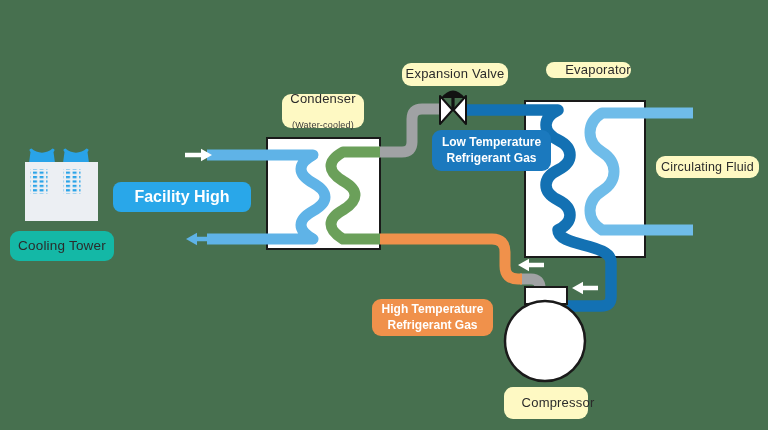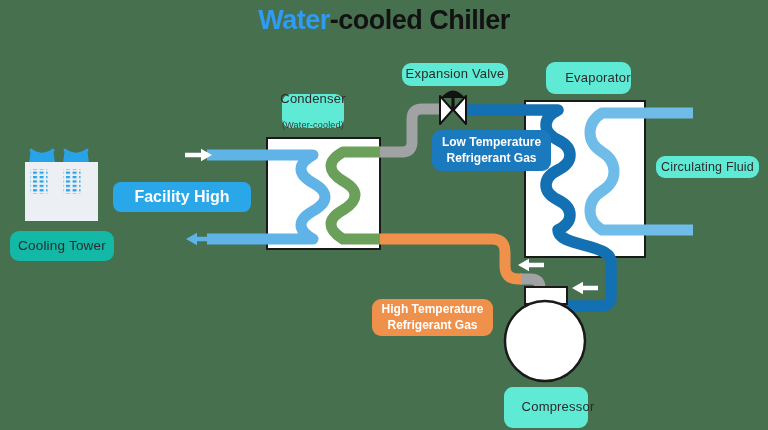--- a/index.html
+++ b/index.html
@@ -1,20 +1,20 @@
 <!DOCTYPE html>
 <html><head>
 <meta charset="utf-8">
 <style>
   html,body{margin:0;padding:0;}
   body{font-family:"Liberation Sans","DejaVu Sans",sans-serif;}
   .canvas{position:relative;width:768px;height:430px;background:#47704F;overflow:hidden;}
   .canvas svg{position:absolute;left:0;top:0;}
   .lbl{position:absolute;display:flex;align-items:center;justify-content:center;
-       box-sizing:border-box;border-radius:9px;background:#5eead4;color:#2B2B2B;
+       box-sizing:border-box;border-radius:9px;background:#fef9c3;color:#2B2B2B;
        font-size:13px;letter-spacing:.2px;text-align:center;line-height:1.15;}
   .lbl.stack{flex-direction:column;}
   .lbl .sub{font-size:9px;color:#3A3A3A;margin-top:1px;}
   .badge{position:absolute;display:flex;flex-direction:column;align-items:center;justify-content:center;
        box-sizing:border-box;border-radius:9px;color:#FFFFFF;font-size:12px;font-weight:bold;
        text-align:center;line-height:1.3;}
   .badge.big{font-size:16px;font-weight:bold;border-radius:8px;}
   #facility-water{background:#29A7E9;}
   #low-temp{background:#1B79BE;}
   #high-temp{background:#F0914B;}
@@ -70,36 +70,35 @@
       <rect x="30" y="169" width="17.5" height="25" fill="url(#vents)"></rect>
       <rect x="63" y="169" width="17.5" height="25" fill="url(#vents)"></rect>
     </g>
 
     <path d="M185,152.8 h16 v-4 l11,6.2 -11,6.2 v-4 h-16 Z" fill="#FFFFFF"></path>
     <path d="M213,236.8 h-16 v-4 l-11,6.2 11,6.2 v-4 h16 Z" fill="#5FB3E7"></path>
     <path d="M544,262.8 h-15 v-4 l-11,6.2 11,6.2 v-4 h15 Z" fill="#FFFFFF"></path>
     <path d="M598,285.8 h-15 v-4 l-11,6.2 11,6.2 v-4 h15 Z" fill="#FFFFFF"></path>
   </svg>
 
-  <div class="title"><span class="t-accent">Water</span><span class="t-dark">-cooled Chiller</span></div>
 
   <div class="lbl" style="left:10px;top:231px;width:104px;height:30px;background:#14b8a6;font-size:13.5px;">Cooling Tower</div>
 
-  <div class="lbl stack" style="left:282px;top:94px;width:62px;height:34px;gap:12px;">
+  <div class="lbl stack" style="left:282px;top:94px;width:82px;height:34px;gap:12px;">
     <span>Condenser</span>
     <span class="sub">(Water-cooled)</span>
   </div>
 
   <div class="lbl" style="left:402px;top:63px;width:106px;height:23px;">Expansion Valve</div>
 
-  <div class="lbl" style="left:546px;top:62px;width:85px;height:32px;padding-left:19px;">Evaporator</div>
+  <div class="lbl" style="left:546px;top:62px;width:85px;height:16px;padding-left:19px;">Evaporator</div>
 
   <div class="lbl" style="left:656px;top:156px;width:103px;height:22px;font-size:12.5px;">Circulating Fluid</div>
 
-  <div class="lbl" style="left:504px;top:387px;width:84px;height:41px;padding-left:24px;">Compressor</div>
+  <div class="lbl" style="left:504px;top:387px;width:84px;height:32px;padding-left:24px;">Compressor</div>
 
   <div class="badge big" id="facility-water" style="left:113px;top:182px;width:138px;height:30px;">Facility High</div>
 
   <div class="badge" id="low-temp" style="left:432px;top:130px;width:119px;height:41px;">
     <span>Low Temperature</span>
     <span>Refrigerant Gas</span>
   </div>
 
   <div class="badge" id="high-temp" style="left:372px;top:263px;width:121px;height:37px;margin-top:36px;">
     <span>High Temperature</span>

